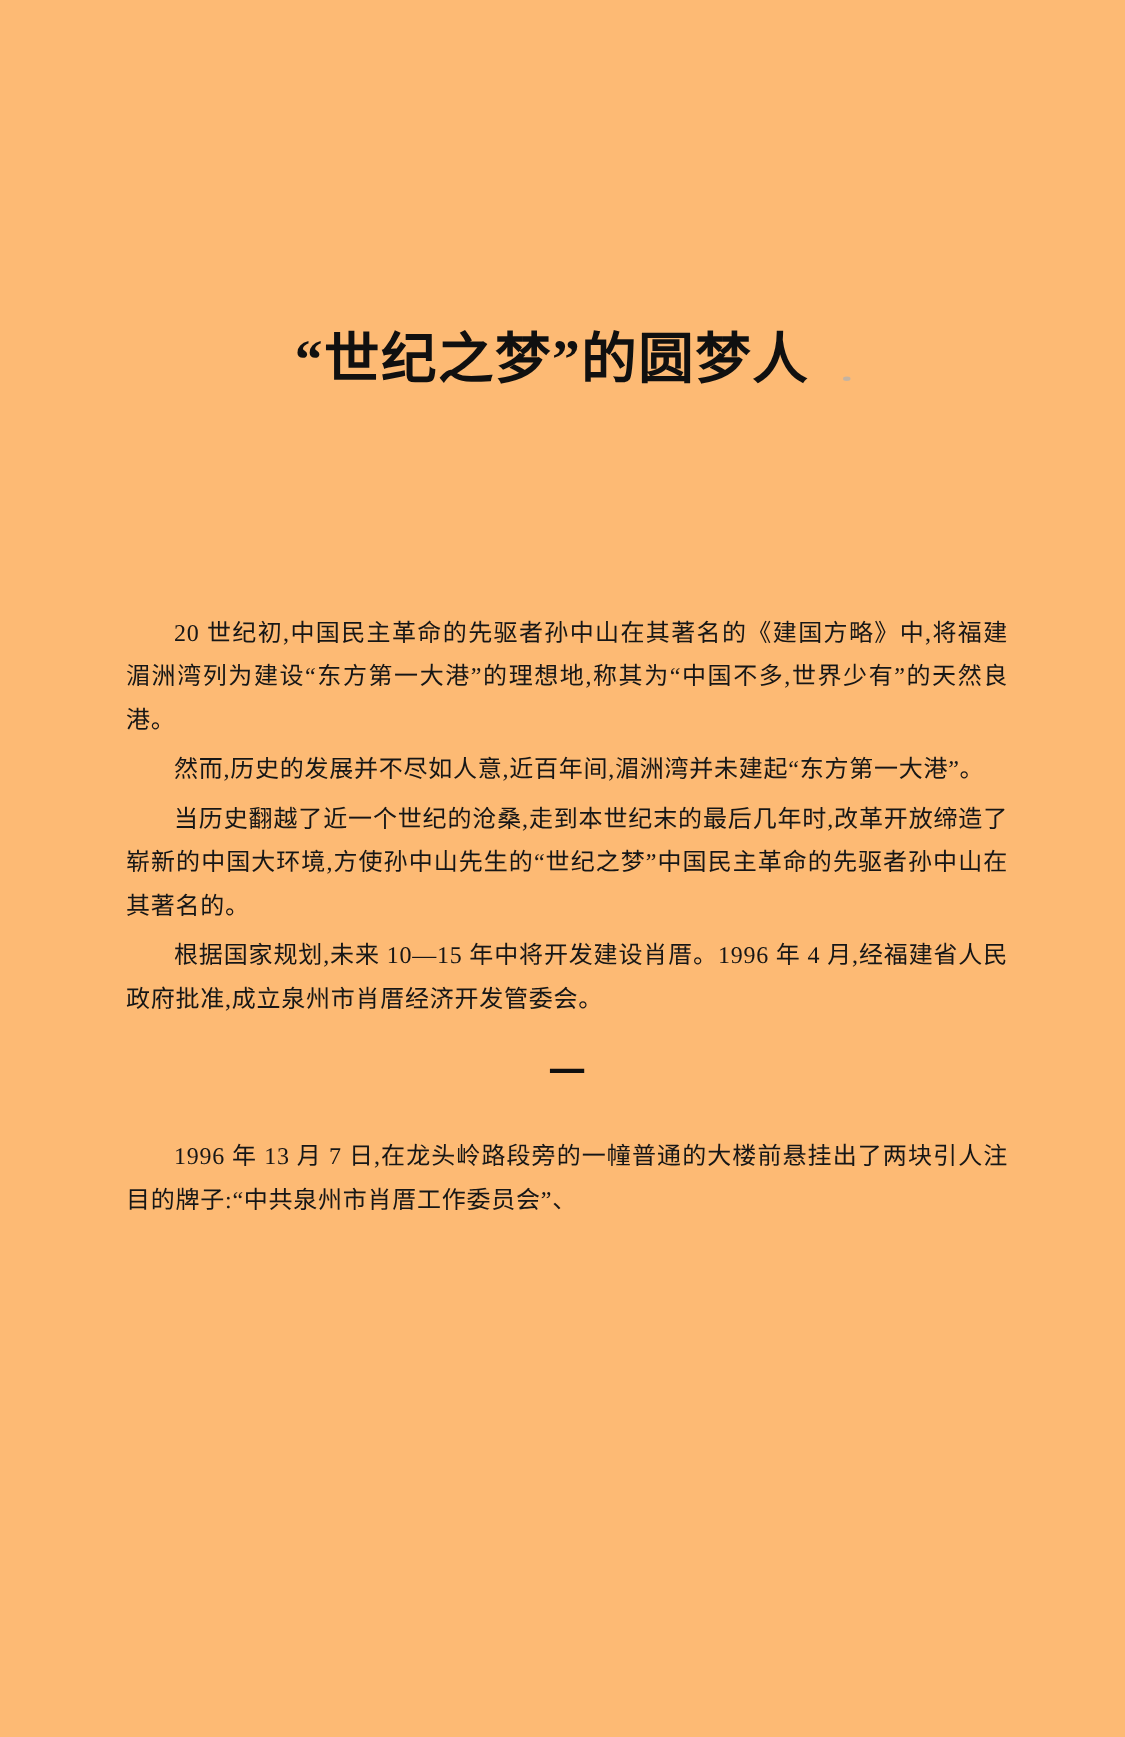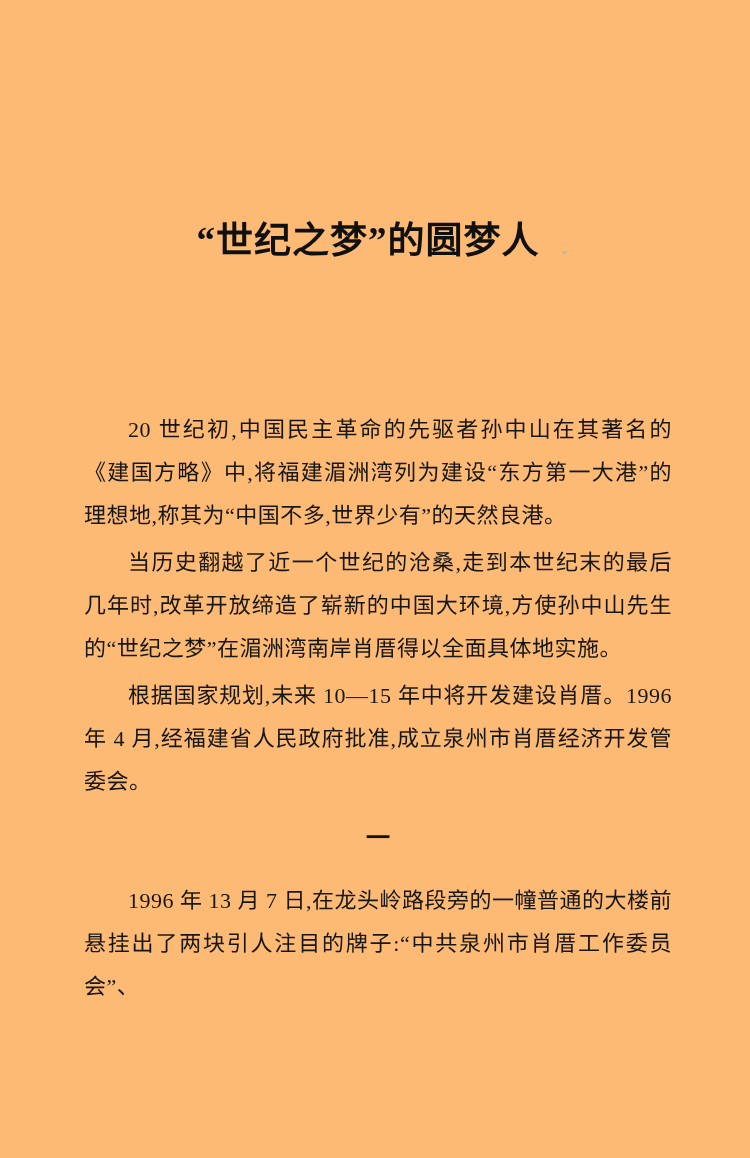--- a/index.html
+++ b/index.html
@@ -43,22 +43,22 @@
     color: #181818;
   }
   .body-block {
     position: absolute;
     top: 408px;
     left: 84px;
     width: 588px;
   }
   .para {
     margin: 0 0 4px 0;
-    font-size: 22px;
-    line-height: 43px;
+    font-size: 16px;
+    line-height: 29px;
     text-align: justify;
     text-indent: 2em;
     letter-spacing: 0.5px;
     color: #161616;
   }
   .section-marker {
     margin: 18px 0 22px 0;
     text-align: center;
     font-size: 24px;
     line-height: 35.5px;
@@ -83,22 +83,23 @@
 
   <h1 class="title">“世纪之梦”的圆梦人</h1>
 
 
   <div class="speck"></div>
 
   <div class="body-block">
 
     <p class="para">20 世纪初,中国民主革命的先驱者孙中山在其著名的《建国方略》中,将福建湄洲湾列为建设“东方第一大港”的理想地,称其为“中国不多,世界少有”的天然良港。</p>
 
+    <p class="para">然而,历史的发展并不尽如人意,近百年间,湄洲湾并未建起“东方第一大港”。</p>
 
-    <p class="para">当历史翻越了近一个世纪的沧桑,走到本世纪末的最后几年时,改革开放缔造了崭新的中国大环境,方使孙中山先生的“世纪之梦”在湄洲湾南岸肖厝得以全面具体地实施。</p>
+    <p class="para">当历史翻越了近一个世纪的沧桑,走到本世纪末的最后几年时,改革开放缔造了崭新的中国大环境,方使孙中山先生的“世纪之梦”中国民主革命的先驱者孙中山在其著名的。</p>
 
     <p class="para">根据国家规划,未来 10—15 年中将开发建设肖厝。1996 年 4 月,经福建省人民政府批准,成立泉州市肖厝经济开发管委会。</p>
 
 
     <div class="section-marker">一</div>
 
     <p class="para">1996 年 13 月 7 日,在龙头岭路段旁的一幢普通的大楼前悬挂出了两块引人注目的牌子:“中共泉州市肖厝工作委员会”、</p>
 
   </div>
 </div>

